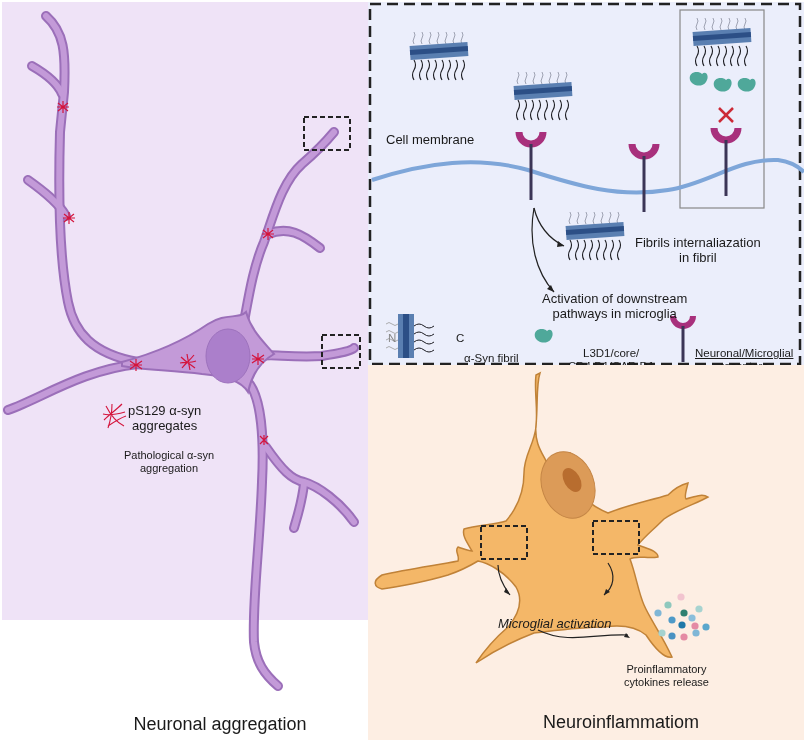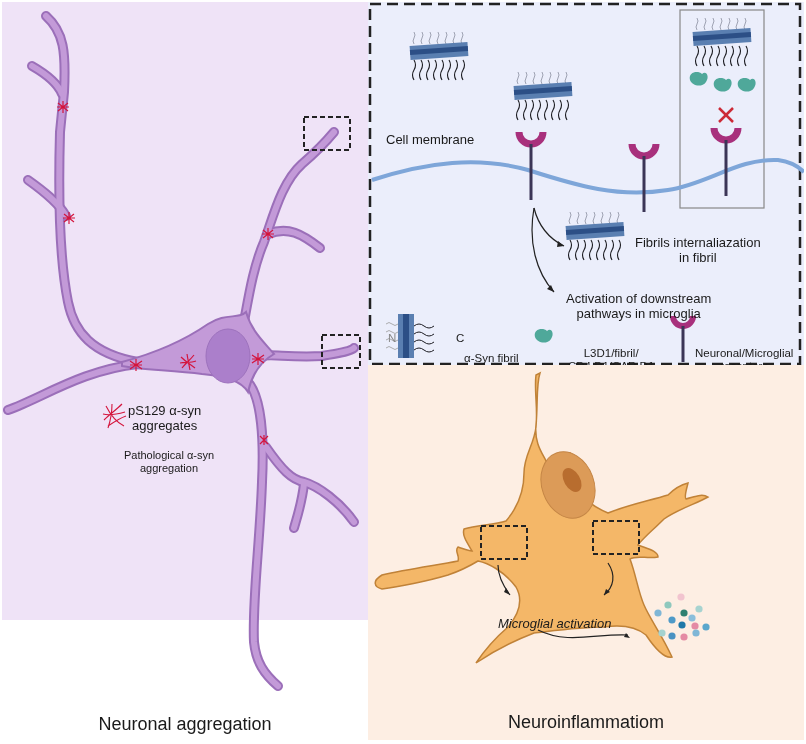--- a/index.html
+++ b/index.html
@@ -6,21 +6,21 @@
   body { width: 806px; height: 744px; position: relative; overflow: hidden; background: #ffffff;
          font-family: "Liberation Sans", sans-serif; }
   .panel { position: absolute; }
   #left-panel { left: 2px; top: 2px; width: 366px; height: 618px; background: #efe3f7; }
   #top-right-panel { left: 368px; top: 2px; width: 436px; height: 363px; background: #ebeefb; }
   #bottom-right-panel { left: 368px; top: 365px; width: 436px; height: 375px; background: #fdeee3; }
   svg.layer { position: absolute; left: 0; top: 0; }
   .lbl { position: absolute; color: #1a1a1a; text-align: center; white-space: nowrap; line-height: 1.15; }
   .lbl-sm { font-size: 13px; }
   .lbl-md { font-size: 11px; }
-  .lbl-lg { font-size: 18px; }
+  .lbl-lg { font-size: 18px; margin-left: 35px; }
   .lbl-legend { font-size: 11.5px; }
   .lbl-core { font-size: 12px; color: #3f5f93; }
 </style>
 </head>
 <body>
 
 <div class="panel" id="left-panel">
   <svg class="layer" width="366" height="738" viewBox="0 0 366 738">
     <g fill="none" stroke-linecap="round" stroke-linejoin="round">
 
@@ -190,34 +190,34 @@
       <path d="M-10 0 A10 10 0 0 0 10 0" fill="none" stroke="#a8307c" stroke-width="6"></path>
       <line x1="0" y1="10" x2="0" y2="46" stroke="#3b3556" stroke-width="3"></line>
     </g>
   </svg>
 
   <div class="lbl lbl-sm" style="left:18px;top:131px;">Cell membrane</div>
   <div class="lbl lbl-sm" style="left:267px;top:234px;">
     <div>Fibrils internaliazation</div>
     <div>in fibril</div>
   </div>
-  <div class="lbl lbl-sm" style="left:198px;top:290px;">
+  <div class="lbl lbl-sm" style="left:174px;top:290px;">
     <div>Activation of  downstream</div>
     <div>pathways in microglia</div>
   </div>
 
   <div class="lbl lbl-legend" style="left:20px;top:330px;color:#888;">N</div>
   <div class="lbl lbl-legend" style="left:88px;top:330px;">C</div>
   <div class="lbl lbl-legend" style="left:96px;top:350px;">α-Syn fibril</div>
   <div class="lbl lbl-core" style="left:28px;top:379px;">Fibril core</div>
   <div class="lbl lbl-legend" style="left:200px;top:345px;">
-    <div>L3D1/fibril/</div>
+    <div>L3D1/core/</div>
     <div>CD4 D1/CAR D1</div>
   </div>
-  <div class="lbl lbl-legend" style="left:327px;top:345px;">
+  <div class="lbl lbl-legend" style="left:327px;top:345px;text-decoration:underline;">
     <div>Neuronal/Microglial</div>
     <div>receptors</div>
   </div>
 </div>
 
 <div class="panel" id="bottom-right-panel">
   <svg class="layer" width="436" height="375" viewBox="0 0 436 375">
     <path d="M172 8 C168 20 170 40 168 60 C166 80 176 90 180 100 C186 96 194 88 202 88 C200 100 196 110 200 118
          C210 126 220 140 240 148 C260 140 280 136 300 130 C306 124 312 120 320 118 C318 126 316 132 318 134
          C326 132 334 128 340 132 C330 138 310 144 296 154 C284 166 276 172 270 180 C280 184 290 186 290 192
@@ -253,14 +253,18 @@
         <circle cx="327" cy="261" r="3.6" fill="#e48aa4"></circle>
         <circle cx="338" cy="262" r="3.6" fill="#5aa6cc"></circle>
         <circle cx="294" cy="268" r="3.6" fill="#a5d2cf"></circle>
         <circle cx="304" cy="271" r="3.6" fill="#4a92c2"></circle>
         <circle cx="316" cy="272" r="3.6" fill="#e58aa3"></circle>
         <circle cx="328" cy="268" r="3.6" fill="#7fb6d6"></circle>
       </g>
   </svg>
 
   <div class="lbl lbl-sm" style="left:130px;top:252px;font-style:italic;">Microglial activation</div>
+  <div class="lbl lbl-md" style="left:256px;top:298px;">
+    <div>Proinflammatory</div>
+    <div>cytokines release</div>
+  </div>
   <div class="lbl lbl-lg" style="left:0;top:347px;width:436px;">Neuroinflammatiom</div>
 </div>
 
 </body></html>

